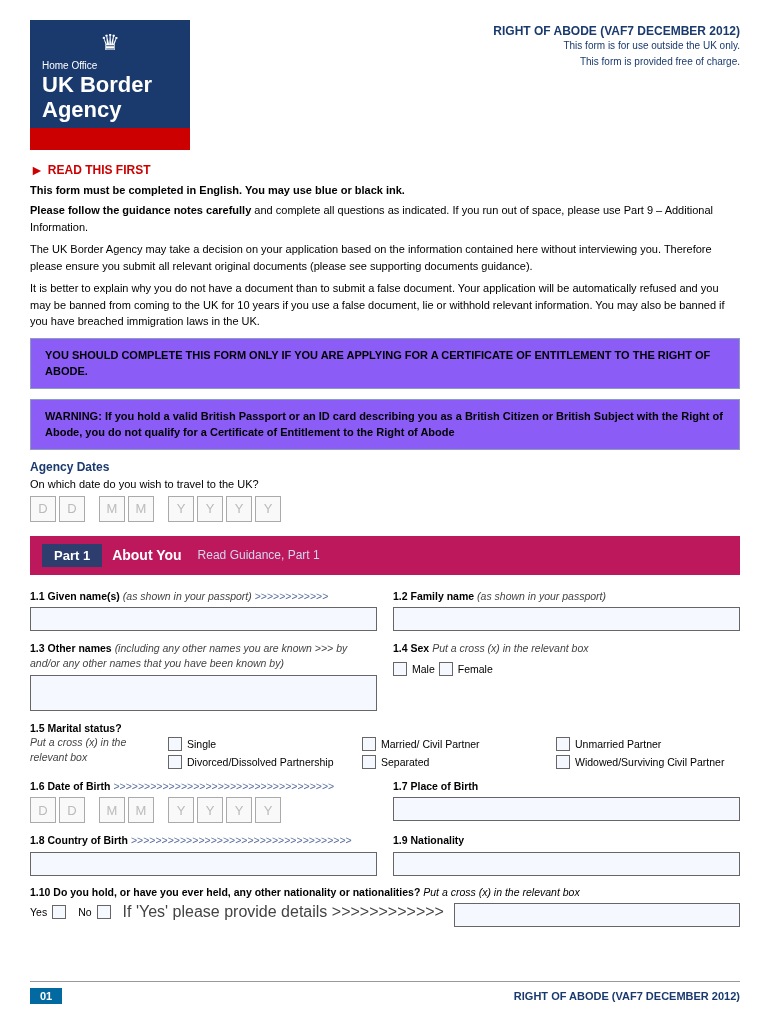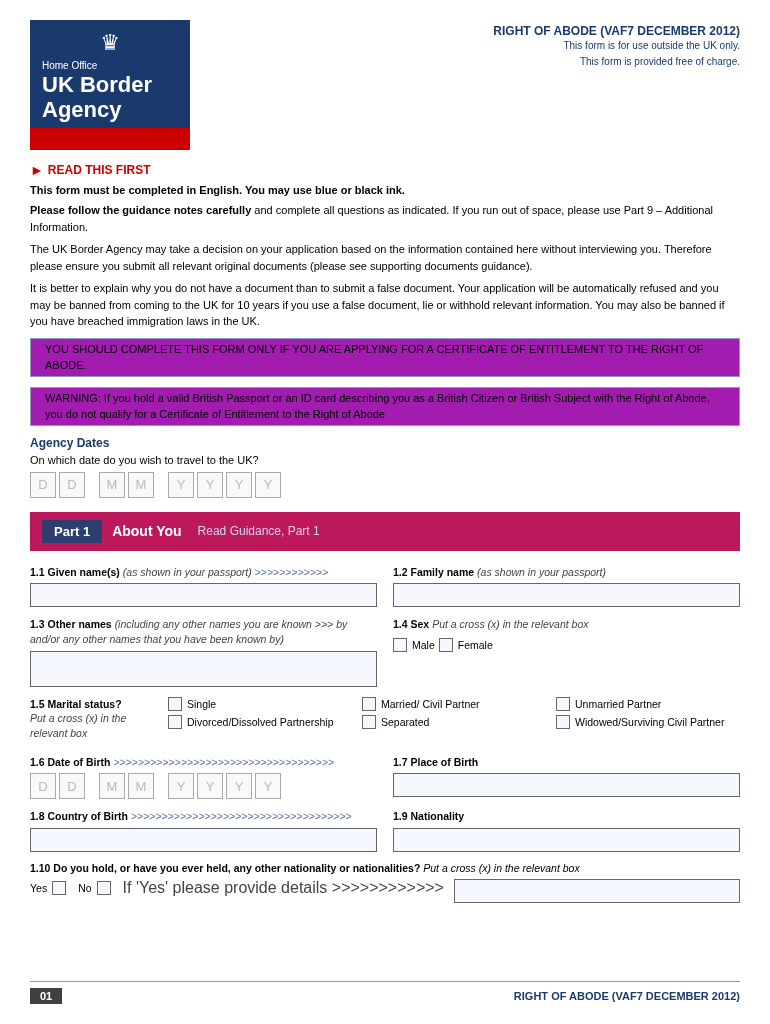--- a/index.html
+++ b/index.html
@@ -109,26 +109,26 @@
       font-weight: bold;
     }
     .para {
       font-size: 11px;
       line-height: 1.5;
       margin-bottom: 6px;
       color: #000;
     }
     
     .blue-box {
-      background: #a21caf;
+      background: #8b5cf6;
       border: 1px solid #8a9dc0;
-      padding: 2px 14px;
+      padding: 8px 14px;
       margin-bottom: 10px;
       font-size: 11px;
-      font-weight: normal;
+      font-weight: bold;
       color: #000;
       line-height: 1.5;
     }
     
     .travel-dates {
       margin-bottom: 14px;
     }
     .travel-dates-title {
       font-weight: bold;
       font-size: 12px;
@@ -219,21 +219,21 @@
     .text-input-tall {
       width: 100%;
       height: 36px;
       border: 1px solid #666;
       background: #f5f8ff;
       padding: 2px 4px;
     }
     
     .marital-row {
       display: flex;
-      align-items: flex-start;
+      align-items: flex-end;
       gap: 8px;
       margin-bottom: 10px;
     }
     .marital-label-col {
       width: 130px;
     }
     .marital-options {
       flex: 1;
       display: grid;
       grid-template-columns: 1fr 1fr 1fr;
@@ -265,21 +265,21 @@
       bottom: 20px;
       left: 30px;
       right: 30px;
       display: flex;
       justify-content: space-between;
       align-items: center;
       border-top: 1px solid #999;
       padding-top: 6px;
     }
     .footer-page {
-      background: #404040;
+      background: #0369a1;
       color: #fff;
       padding: 2px 10px;
       font-size: 11px;
       font-weight: bold;
     }
     .footer-title {
       font-size: 11px;
       font-weight: bold;
       color: #1a3a6e;
     }

